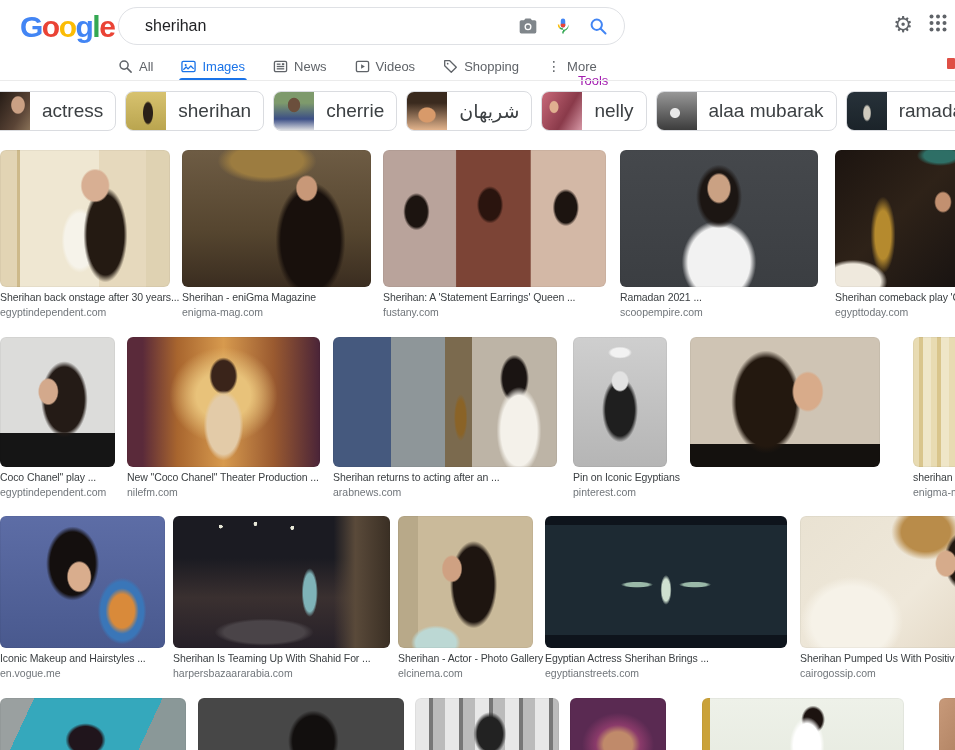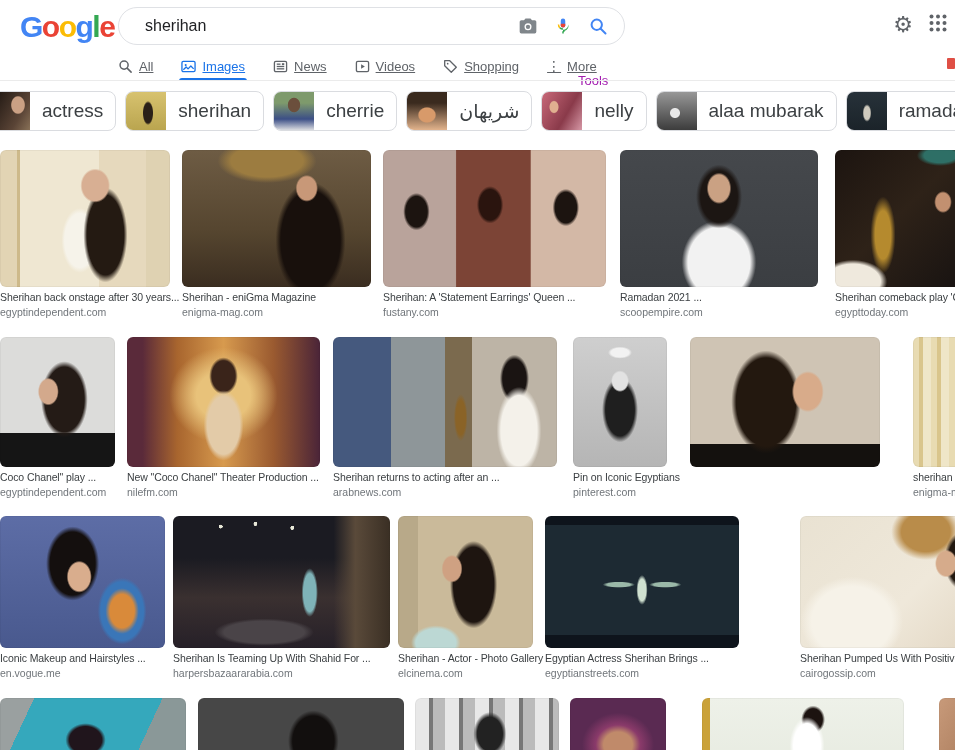--- a/index.html
+++ b/index.html
@@ -17,21 +17,21 @@
          font-family:"Liberation Sans","DejaVu Sans",sans-serif;}
   .sb-icons{display:flex;align-items:center;gap:16px;}
   .sb-icons svg{display:block;cursor:pointer;}
   .top-right{position:absolute;right:8px;top:14px;display:flex;align-items:center;gap:16px;}
   .gear{font-family:"DejaVu Sans",sans-serif;font-size:22px;color:#5f6368;cursor:pointer;line-height:1;}
   .apps{cursor:pointer;}
 
   
   .tabsbar{position:absolute;left:118px;top:52px;height:28px;display:flex;align-items:center;gap:28px;}
   .tab{display:flex;align-items:center;gap:6px;font-size:13px;color:#5f6368;cursor:pointer;
-       position:relative;height:28px;text-decoration:underline;}
+       position:relative;height:28px;}
   .tab svg{display:block;}
   .tab.active{color:#1a73e8;}
   .tab.active::after{content:"";position:absolute;left:-2px;right:-2px;bottom:-1px;height:3px;
                      background:#1a73e8;border-radius:3px 3px 0 0;}
   .tools{position:absolute;left:578px;top:59px;font-size:13px;color:#a21caf;cursor:pointer;margin-top:14px;}
   .tabs-divider{position:absolute;left:0;top:80px;width:955px;height:1px;background:#ebebeb;}
   .edge-frag{position:absolute;left:947px;top:58px;width:8px;height:11px;background:#d93025;border-radius:1px;opacity:.85;}
 
   
   .chips{position:absolute;left:0;top:91px;width:955px;height:40px;display:flex;gap:9px;overflow:hidden;}
@@ -376,21 +376,21 @@
         <div class="d">harpersbazaararabia.com</div>
       </div>
   </div>
   <div class="tile r3" style="left:398px;top:516px;width:135px">
     <div class="photo p14"></div>
     <div class="cap">
         <div class="t">Sherihan - Actor - Photo Gallery</div>
         <div class="d">elcinema.com</div>
       </div>
   </div>
-  <div class="tile r3" style="left:545px;top:516px;width:194px">
+  <div class="tile r3" style="left:545px;top:516px;width:242px">
     <div class="photo p15"></div>
     <div class="cap">
         <div class="t">Egyptian Actress Sherihan Brings ...</div>
         <div class="d">egyptianstreets.com</div>
       </div>
   </div>
   <div class="tile r3" style="left:800px;top:516px;width:185px">
     <div class="photo p16"></div>
     <div class="cap">
         <div class="t">Sherihan Pumped Us With Positive En</div>

